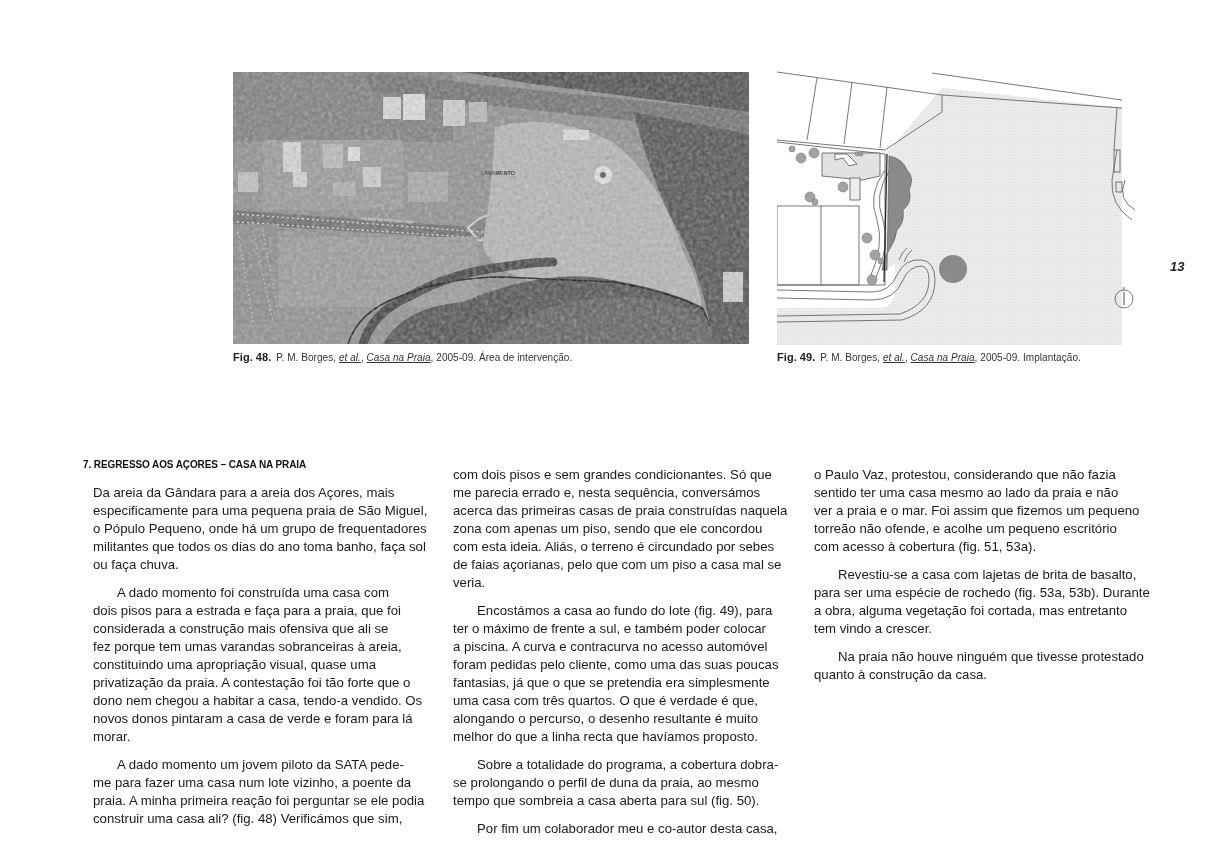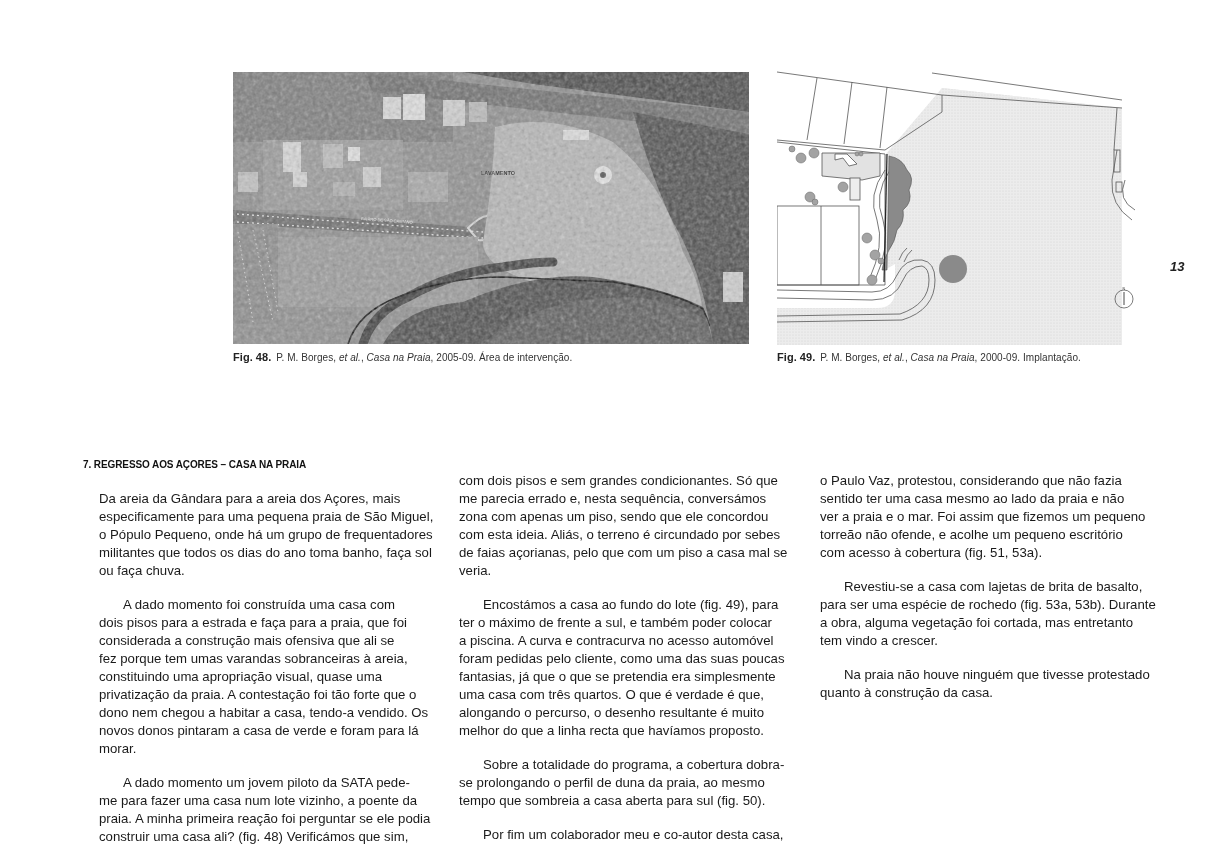--- a/index.html
+++ b/index.html
@@ -14,21 +14,21 @@
     .plan { width: 100%; height: 100%; display: block; }
 
     .caption {
       position: absolute;
       font-size: 10px;
       color: #333;
       white-space: nowrap;
       letter-spacing: 0.05px;
     }
     .caption .fig-num { font-weight: bold; font-size: 11px; color: #222; margin-right: 2px; }
-    .caption em { font-style: italic; }
+    .caption em { font-style: italic; text-decoration: underline; }
     .cap48 { left: 233px; top: 351px; }
     .cap49 { left: 777px; top: 351px; }
 
     .page-number {
       position: absolute;
       left: 1170px; top: 259px;
       font-size: 13px;
       font-weight: bold;
       color: #222;
       font-style: italic;
@@ -46,21 +46,21 @@
     .col2 { left: 443px; }
     .col3 { left: 804px; }
 
     .section-title {
       font-weight: bold;
       font-size: 10px;
       line-height: 18px;
       letter-spacing: -0.1px;
       color: #111;
     }
-    .column p { margin: 16px; text-align: left; }
+    .column p { margin: 10px; text-align: left; }
     .line { display: block; white-space: nowrap; }
   </style>
 </head>
 <body>
 
 <div class="figure fig48">
   <svg class="aerial" viewBox="0 0 516 272" preserveAspectRatio="none">
     <defs>
       <filter id="noise" x="0" y="0" width="100%" height="100%">
         <feTurbulence type="fractalNoise" baseFrequency="0.9" numOctaves="2" seed="4" result="n"></feTurbulence>
@@ -210,21 +210,21 @@
     </g>
   </svg>
 </div>
 
 <div class="caption cap48">
   <span class="fig-num">Fig. 48.</span>
   <span>P. M. Borges, </span><em>et al.</em><span>, </span><em>Casa na Praia</em><span>, 2005-09. Área de intervenção.</span>
 </div>
 <div class="caption cap49">
   <span class="fig-num">Fig. 49.</span>
-  <span>P. M. Borges, </span><em>et al.</em><span>, </span><em>Casa na Praia</em><span>, 2000-09. Implantação.</span>
+  <span>P. M. Borges, </span><em>et al.</em><span>, </span><em>Casa na Praia</em><span>, 2005-09. Implantação.</span>
 </div>
 
 <div class="page-number">13</div>
 
 <div class="column col1">
   <div class="section-title">7. REGRESSO AOS AÇORES – CASA NA PRAIA</div>
   <div>
       <p>
         <span class="line">Da areia da Gândara para a areia dos Açores, mais</span>
         <span class="line">especificamente para uma pequena praia de São Miguel,</span>
@@ -249,20 +249,21 @@
         <span class="line">praia. A minha primeira reação foi perguntar se ele podia</span>
         <span class="line">construir uma casa ali? (fig. 48) Verificámos que sim,</span>
       </p>
     </div>
 </div>
 <div class="column col2">
   <div>
       <p>
         <span class="line">com dois pisos e sem grandes condicionantes. Só que</span>
         <span class="line">me parecia errado e, nesta sequência, conversámos</span>
+        <span class="line">acerca das primeiras casas de praia construídas naquela</span>
         <span class="line">zona com apenas um piso, sendo que ele concordou</span>
         <span class="line">com esta ideia. Aliás, o terreno é circundado por sebes</span>
         <span class="line">de faias açorianas, pelo que com um piso a casa mal se</span>
         <span class="line">veria.</span>
       </p>
       <p>
         <span class="line" style="text-indent: 24px;">Encostámos a casa ao fundo do lote (fig. 49), para</span>
         <span class="line">ter o máximo de frente a sul, e também poder colocar</span>
         <span class="line">a piscina. A curva e contracurva no acesso automóvel</span>
         <span class="line">foram pedidas pelo cliente, como uma das suas poucas</span>

